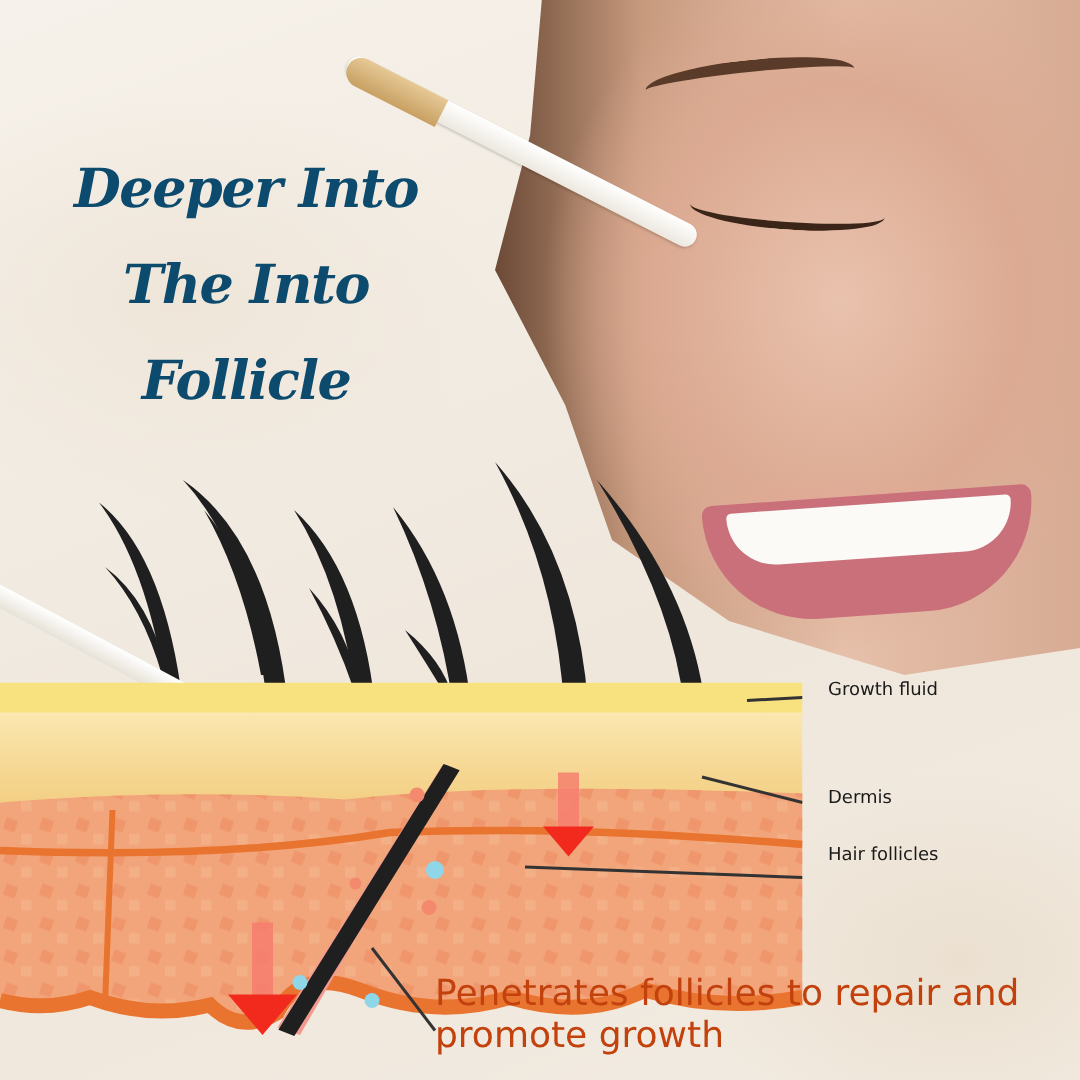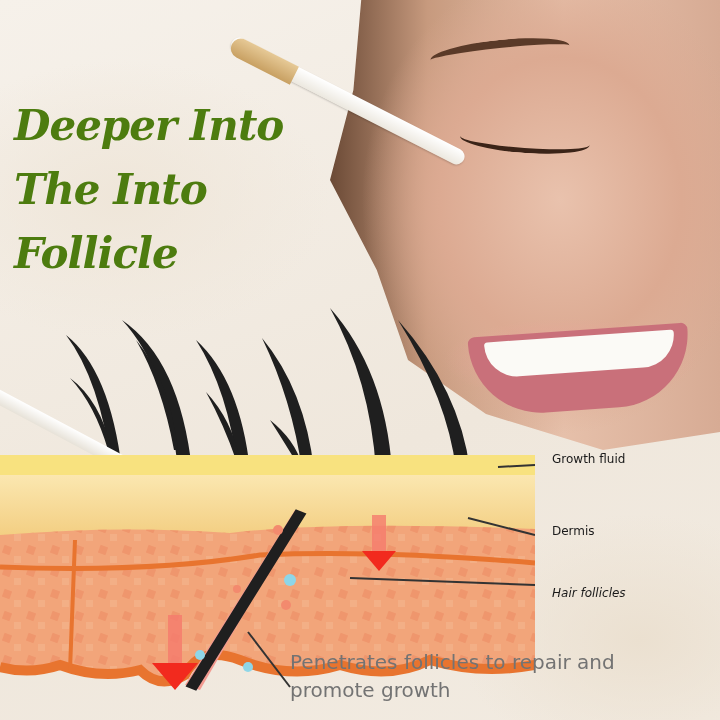--- a/index.html
+++ b/index.html
@@ -14,25 +14,25 @@
       radial-gradient(ellipse 220px 260px at 230px 200px, #e9c2ad 0%, #dcaa92 55%, rgba(210,160,135,0) 90%),
       linear-gradient(90deg,#6b4a36 0%, #c79a7e 25%, #e6c0aa 60%, #d7ab94 100%);
     clip-path:polygon(8% 0,100% 0,100% 96%,70% 100%,40% 92%,20% 80%,12% 60%,0 40%,6% 20%);}
   .brow{position:absolute;left:430px;top:40px;width:140px;height:18px;border-top:8px solid #5a3a28;border-radius:60% 60% 0 0;transform:rotate(-6deg);}
   .eye{position:absolute;left:460px;top:128px;width:130px;height:20px;border-bottom:5px solid #3b2418;border-radius:0 0 60% 60%;transform:rotate(4deg);}
   .smile{position:absolute;left:470px;top:330px;width:220px;height:80px;background:#c9707a;border-radius:10px 10px 110px 110px;transform:rotate(-4deg);}
   .teeth{position:absolute;left:485px;top:336px;width:190px;height:36px;background:#fbfaf6;border-radius:6px 6px 60px 60px;transform:rotate(-4deg);}
   .pen{position:absolute;left:232px;top:34px;width:260px;height:16px;background:linear-gradient(#fff,#ece8df);border-radius:8px;transform:rotate(27deg);transform-origin:left center;box-shadow:0 1px 2px rgba(0,0,0,.2);}
   .pen-cap{position:absolute;left:232px;top:34px;width:70px;height:20px;background:linear-gradient(#e6c996,#c8a062);border-radius:10px 0 0 10px;transform:rotate(27deg);transform-origin:left center;}
   .pen2{position:absolute;left:-20px;top:380px;width:200px;height:14px;background:linear-gradient(#fff,#e7e2d8);border-radius:7px;transform:rotate(28deg);transform-origin:left center;}
-  .title{position:absolute;left:14px;top:94px;width:300px;text-align:left;font-family:"DejaVu Serif",serif;font-weight:bold;font-style:italic;font-size:42px;line-height:64px;color:#4d7c0f;letter-spacing:-1px;}
+  .title{position:absolute;left:14px;top:94px;width:300px;text-align:center;font-family:"DejaVu Serif",serif;font-weight:bold;font-style:italic;font-size:36px;line-height:64px;color:#0c4a6e;letter-spacing:-1px;}
   .title div{white-space:nowrap;}
   .skin{position:absolute;left:0;top:455px;width:535px;height:265px;}
   .label{position:absolute;font-family:"DejaVu Sans",sans-serif;font-size:12px;color:#1a1a1a;white-space:nowrap;}
-  .caption{position:absolute;left:290px;top:648px;font-family:"DejaVu Sans",sans-serif;font-size:20px;line-height:28px;color:#737373;}
+  .caption{position:absolute;left:290px;top:648px;font-family:"DejaVu Sans",sans-serif;font-size:24px;line-height:28px;color:#c2410c;}
 </style>
 </head>
 <body>
 
 <div class="bg"></div>
 
 <div class="face"></div>
 <div class="brow"></div>
 <div class="eye"></div>
 <div class="smile"></div>
@@ -102,18 +102,18 @@
   <circle cx="286" cy="150" r="5" fill="#f38a6e"></circle>
 
   <line x1="498" y1="12" x2="535" y2="10" stroke="#333" stroke-width="2"></line>
   <line x1="468" y1="63" x2="535" y2="80" stroke="#333" stroke-width="2"></line>
   <line x1="350" y1="123" x2="535" y2="130" stroke="#333" stroke-width="2"></line>
   <line x1="248" y1="177" x2="290" y2="232" stroke="#333" stroke-width="2"></line>
 </svg>
 
 <div class="label" style="left:552px;top:452px;">Growth fluid</div>
 <div class="label" style="left:552px;top:524px;">Dermis</div>
-<div class="label" style="left:552px;top:586px;font-style:italic;">Hair follicles</div>
+<div class="label" style="left:552px;top:562px;">Hair follicles</div>
 
 <div class="caption">
   <div>Penetrates follicles to repair and</div>
   <div>promote growth</div>
 </div>
 
 </body></html>

